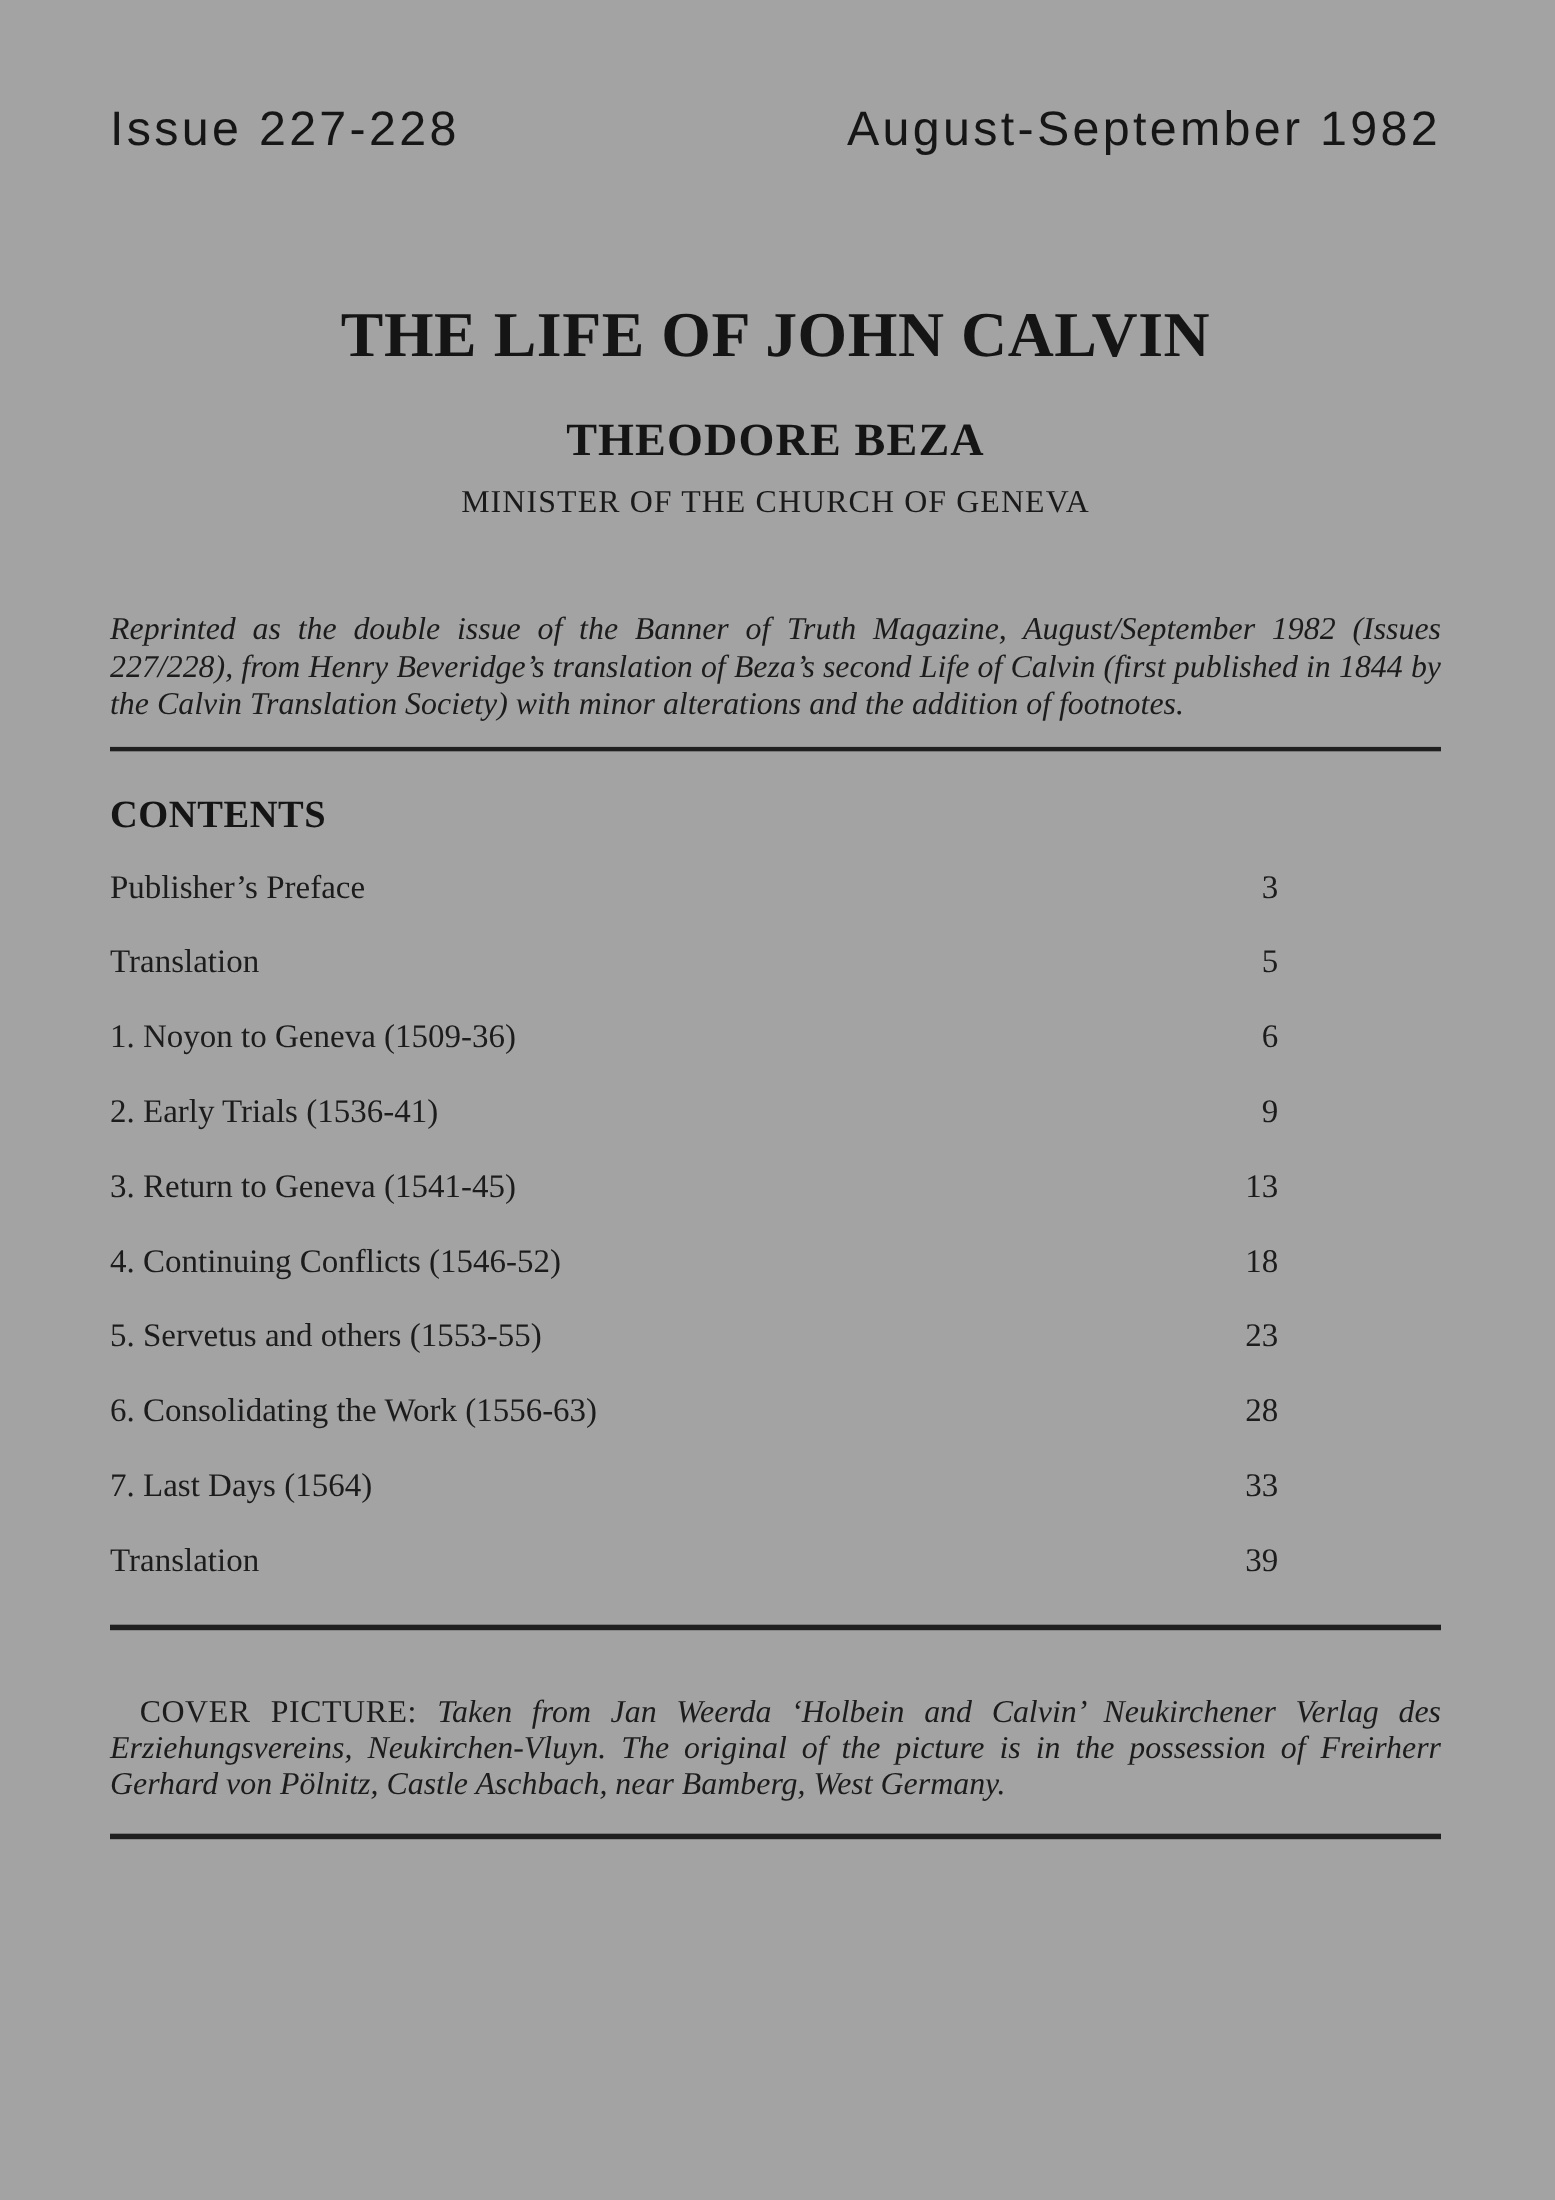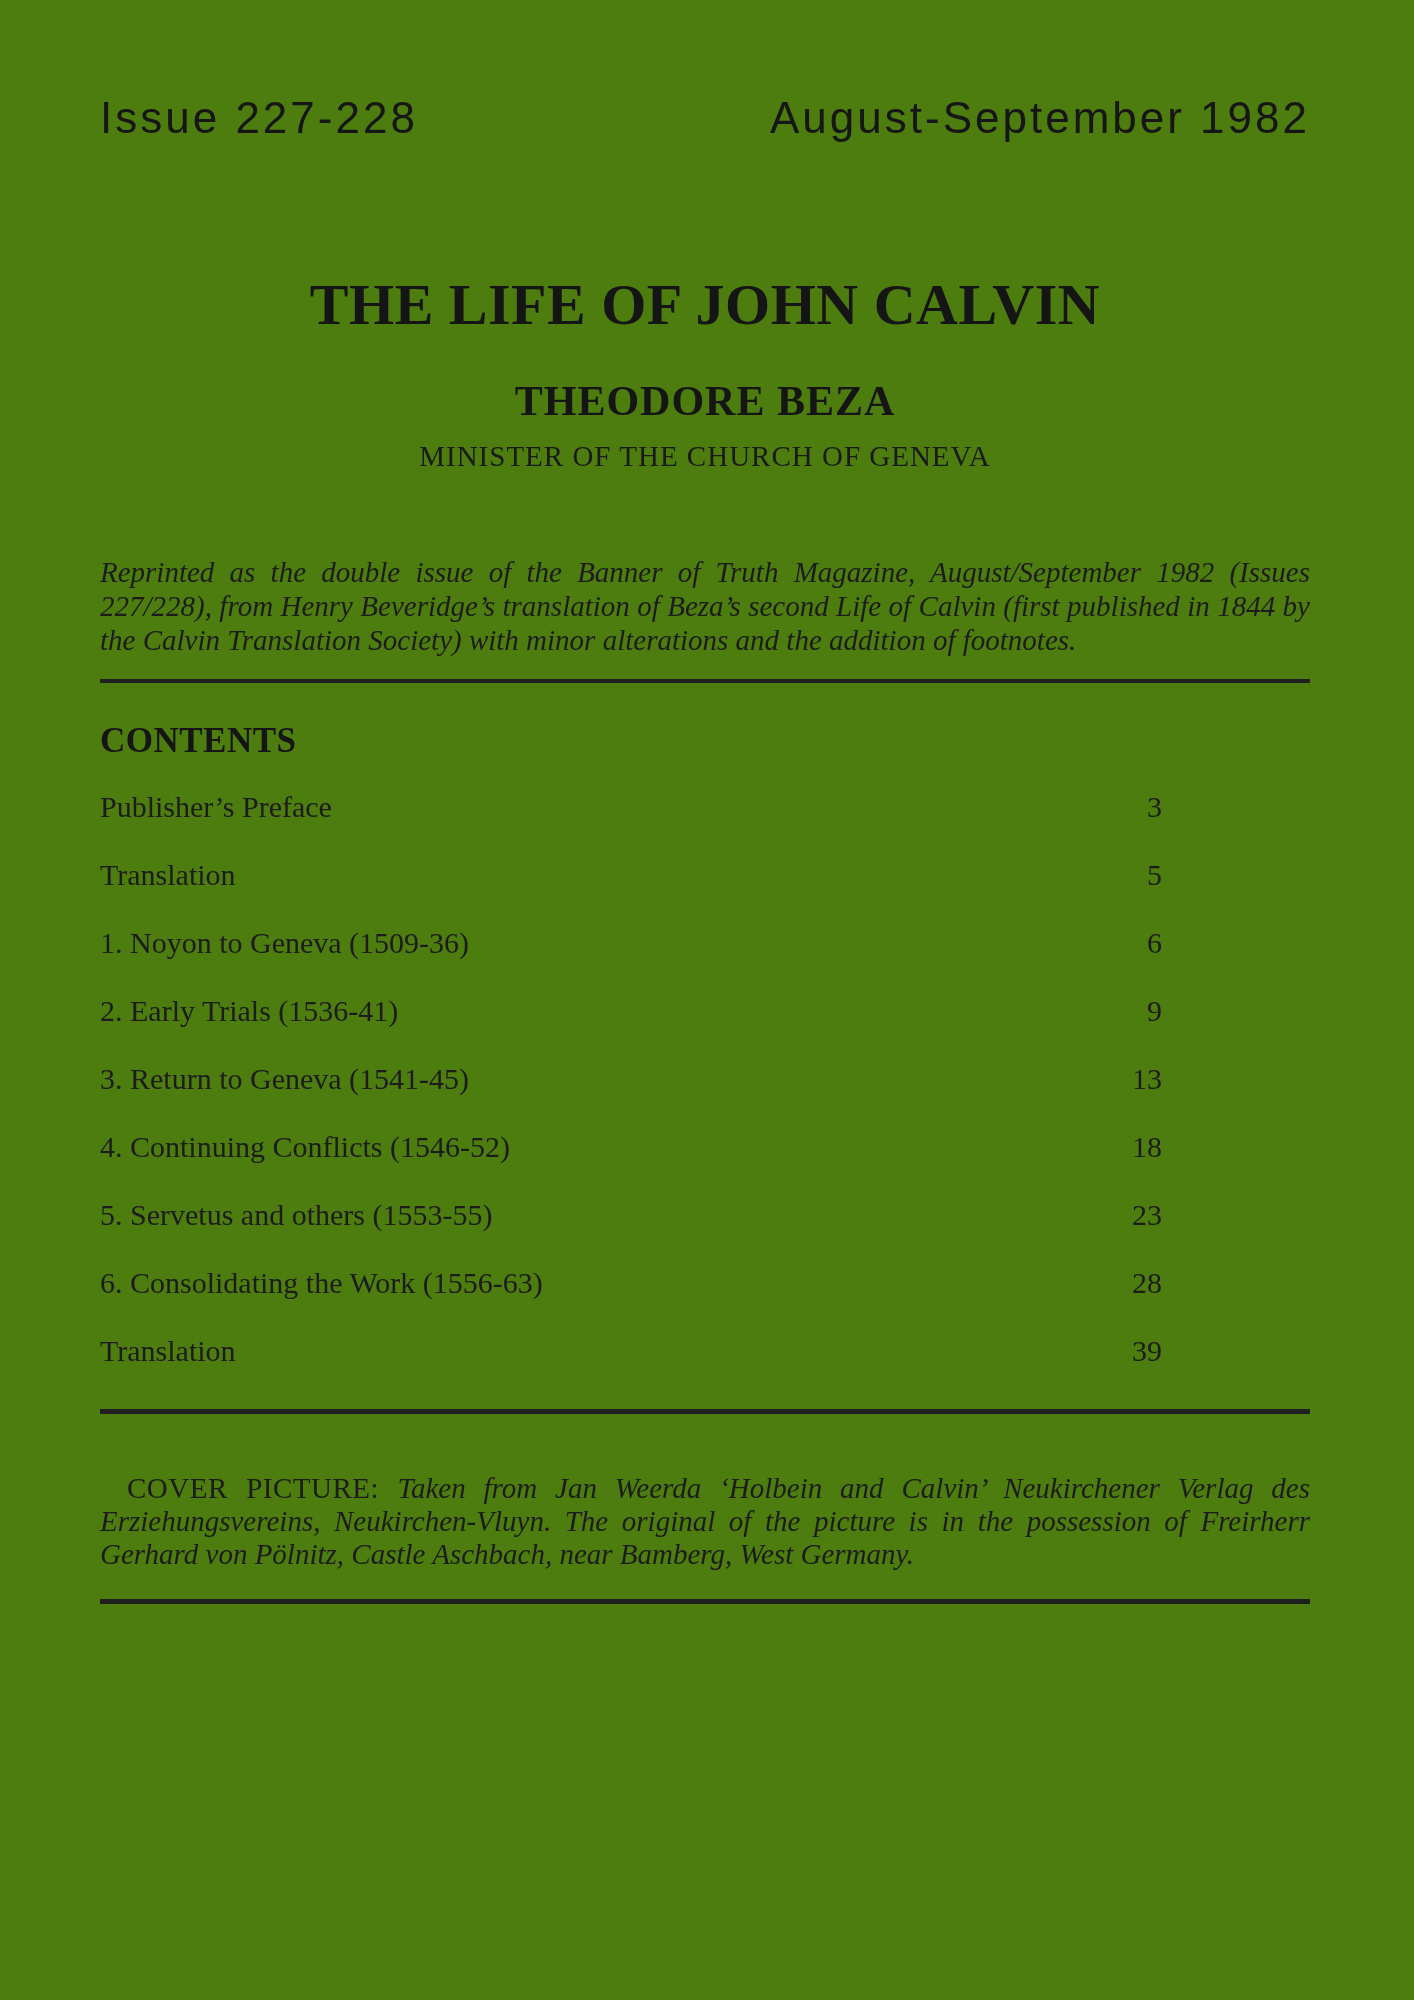--- a/index.html
+++ b/index.html
@@ -8,21 +8,21 @@
     width: 1414px;
     height: 2000px;
     color: #1a1a1a;
     font-family: "Liberation Serif", serif;
     overflow: hidden;
   }
   .page {
     width: 1414px;
     height: 2000px;
     padding: 95px 104px 0 100px;
-    background: #4d7c0f;
+    background: #a3a3a3;
   }
 
   
   .masthead {
     display: flex;
     justify-content: space-between;
     align-items: baseline;
     font-family: "Liberation Sans", sans-serif;
     font-size: 44px;
     line-height: 46px;
@@ -177,20 +177,24 @@
     </div>
     <div class="toc-row">
       <span class="toc-label">5. Servetus and others (1553-55)</span>
       <span class="toc-page">23</span>
     </div>
     <div class="toc-row">
       <span class="toc-label">6. Consolidating the Work (1556-63)</span>
       <span class="toc-page">28</span>
     </div>
     <div class="toc-row">
+      <span class="toc-label">7. Last Days (1564)</span>
+      <span class="toc-page">33</span>
+    </div>
+    <div class="toc-row">
       <span class="toc-label">Translation</span>
       <span class="toc-page">39</span>
     </div>
   </div>
 
   <hr class="rule rule-2">
 
   <p class="cover-note">
     <span class="cover-label">COVER PICTURE: </span><span class="cover-text">Taken from Jan Weerda ‘Holbein and Calvin’ Neukirchener Verlag des Erziehungsvereins, Neukirchen-Vluyn. The original of the picture is in the possession of Freirherr Gerhard von Pölnitz, Castle Aschbach, near Bamberg, West Germany.</span>
   </p>

